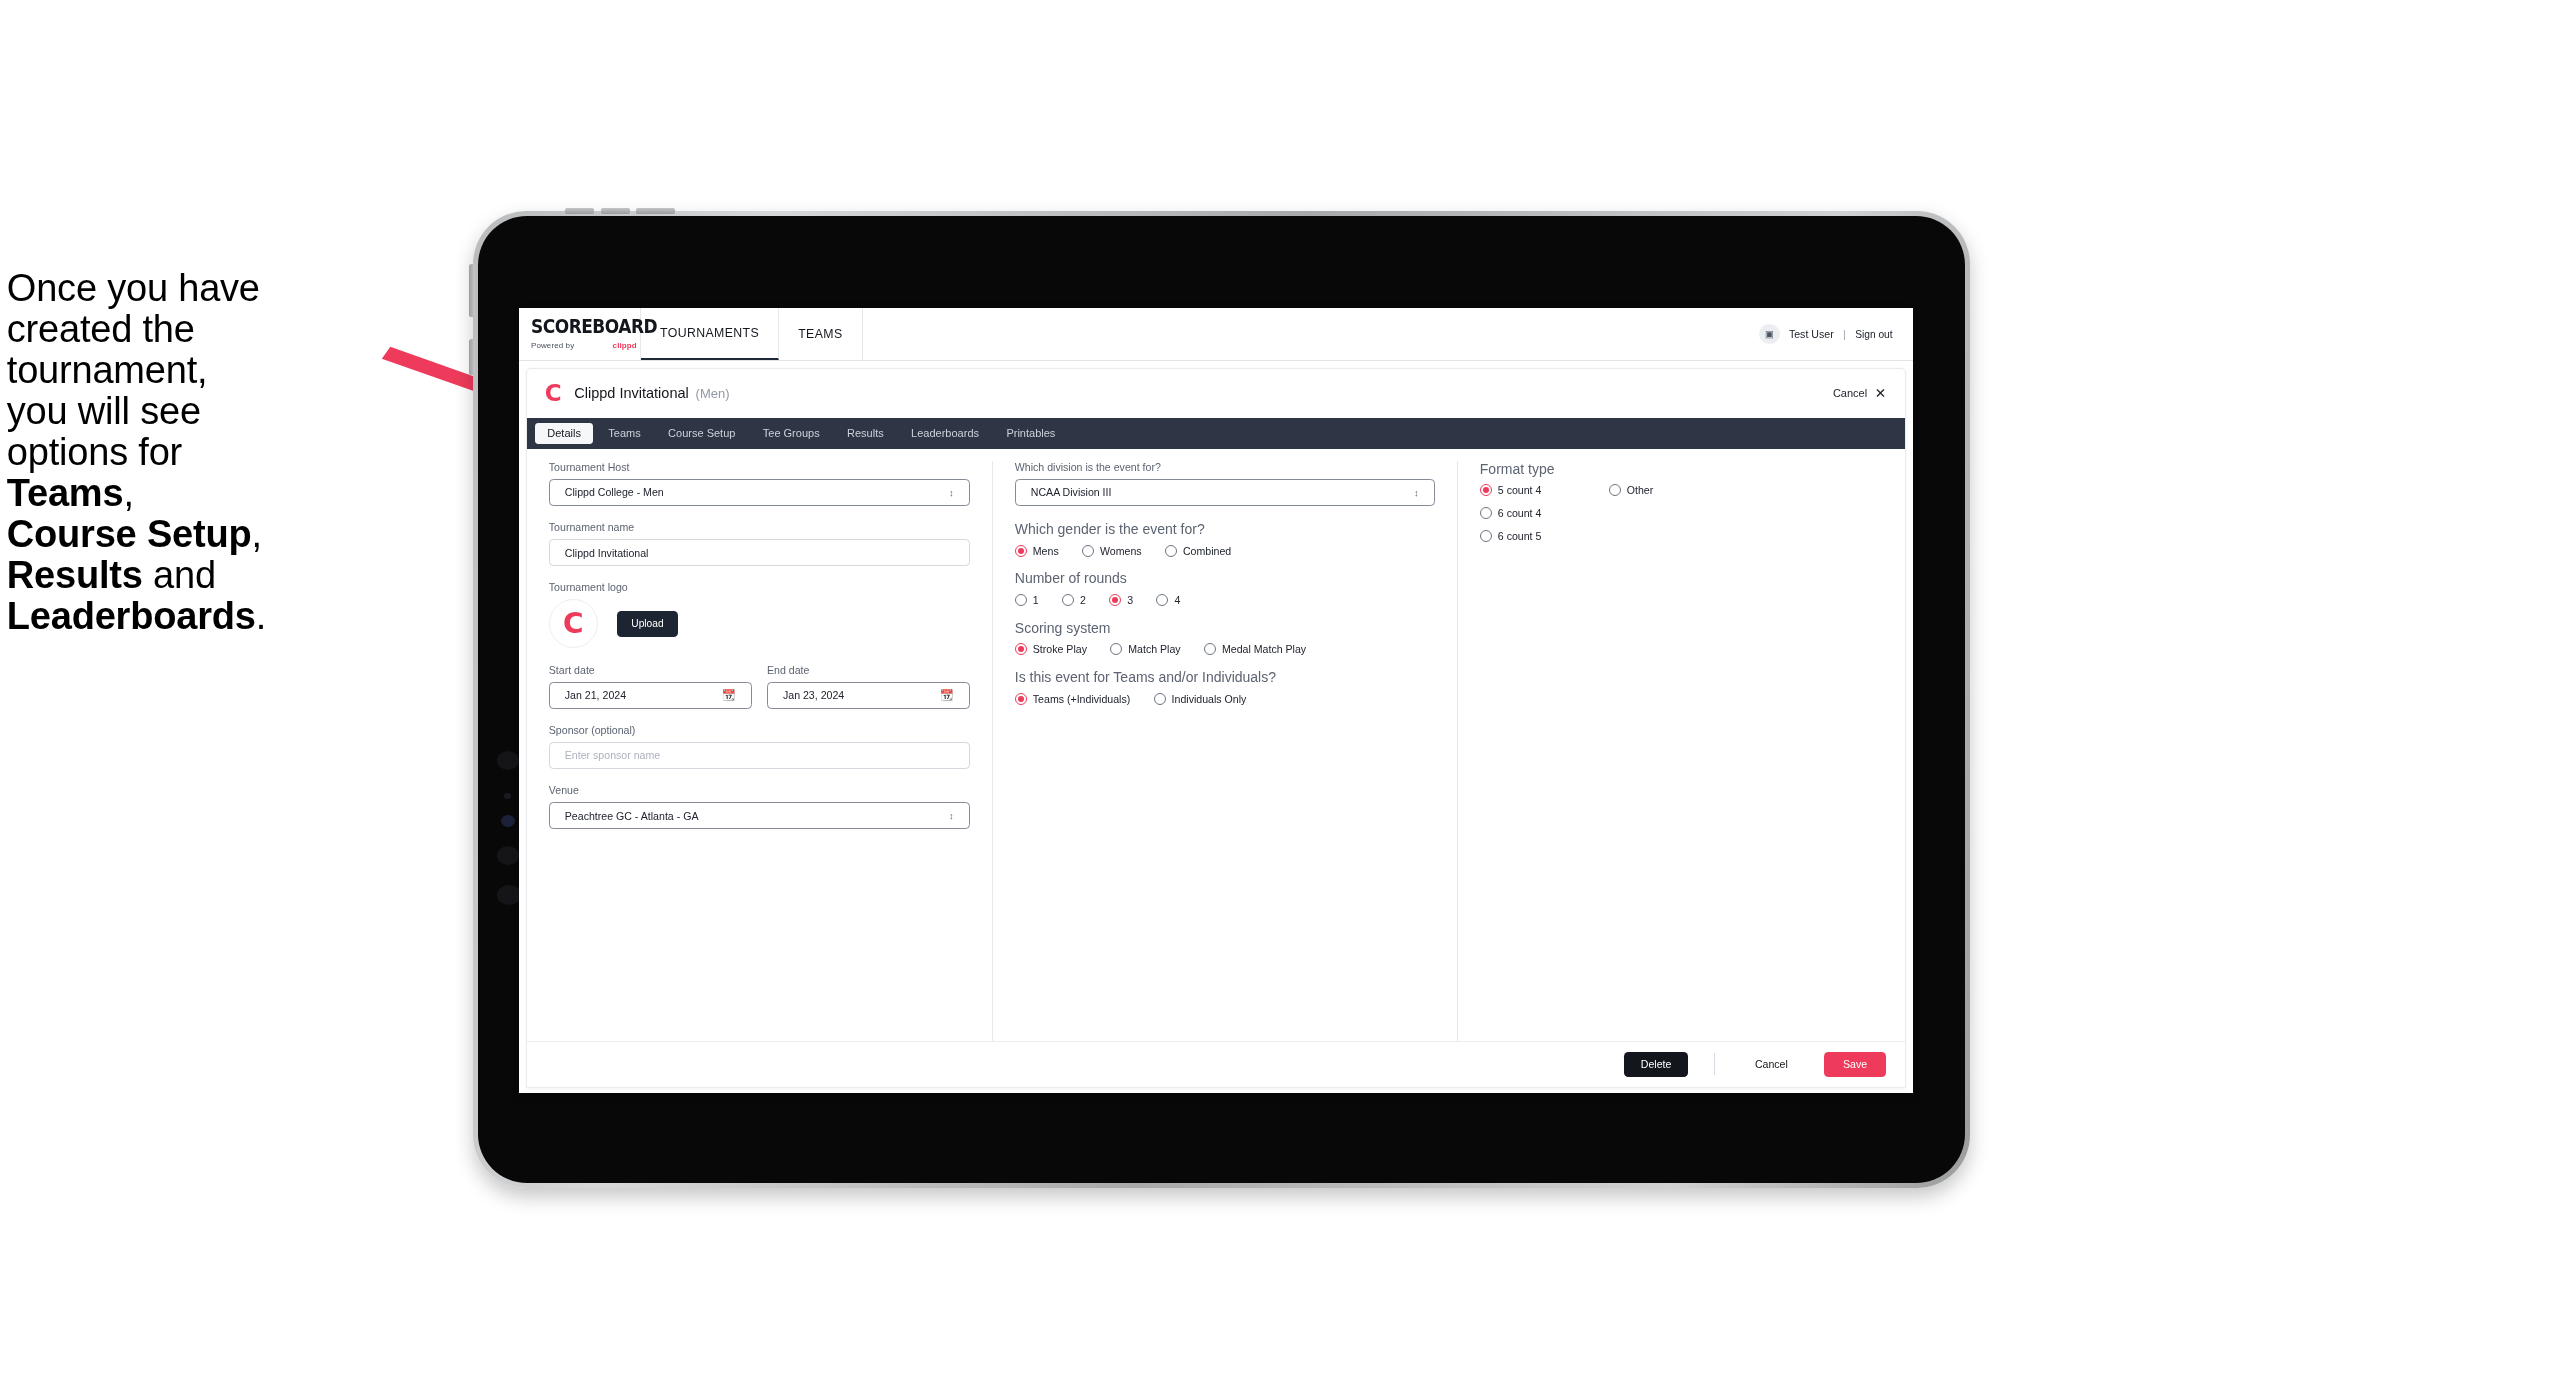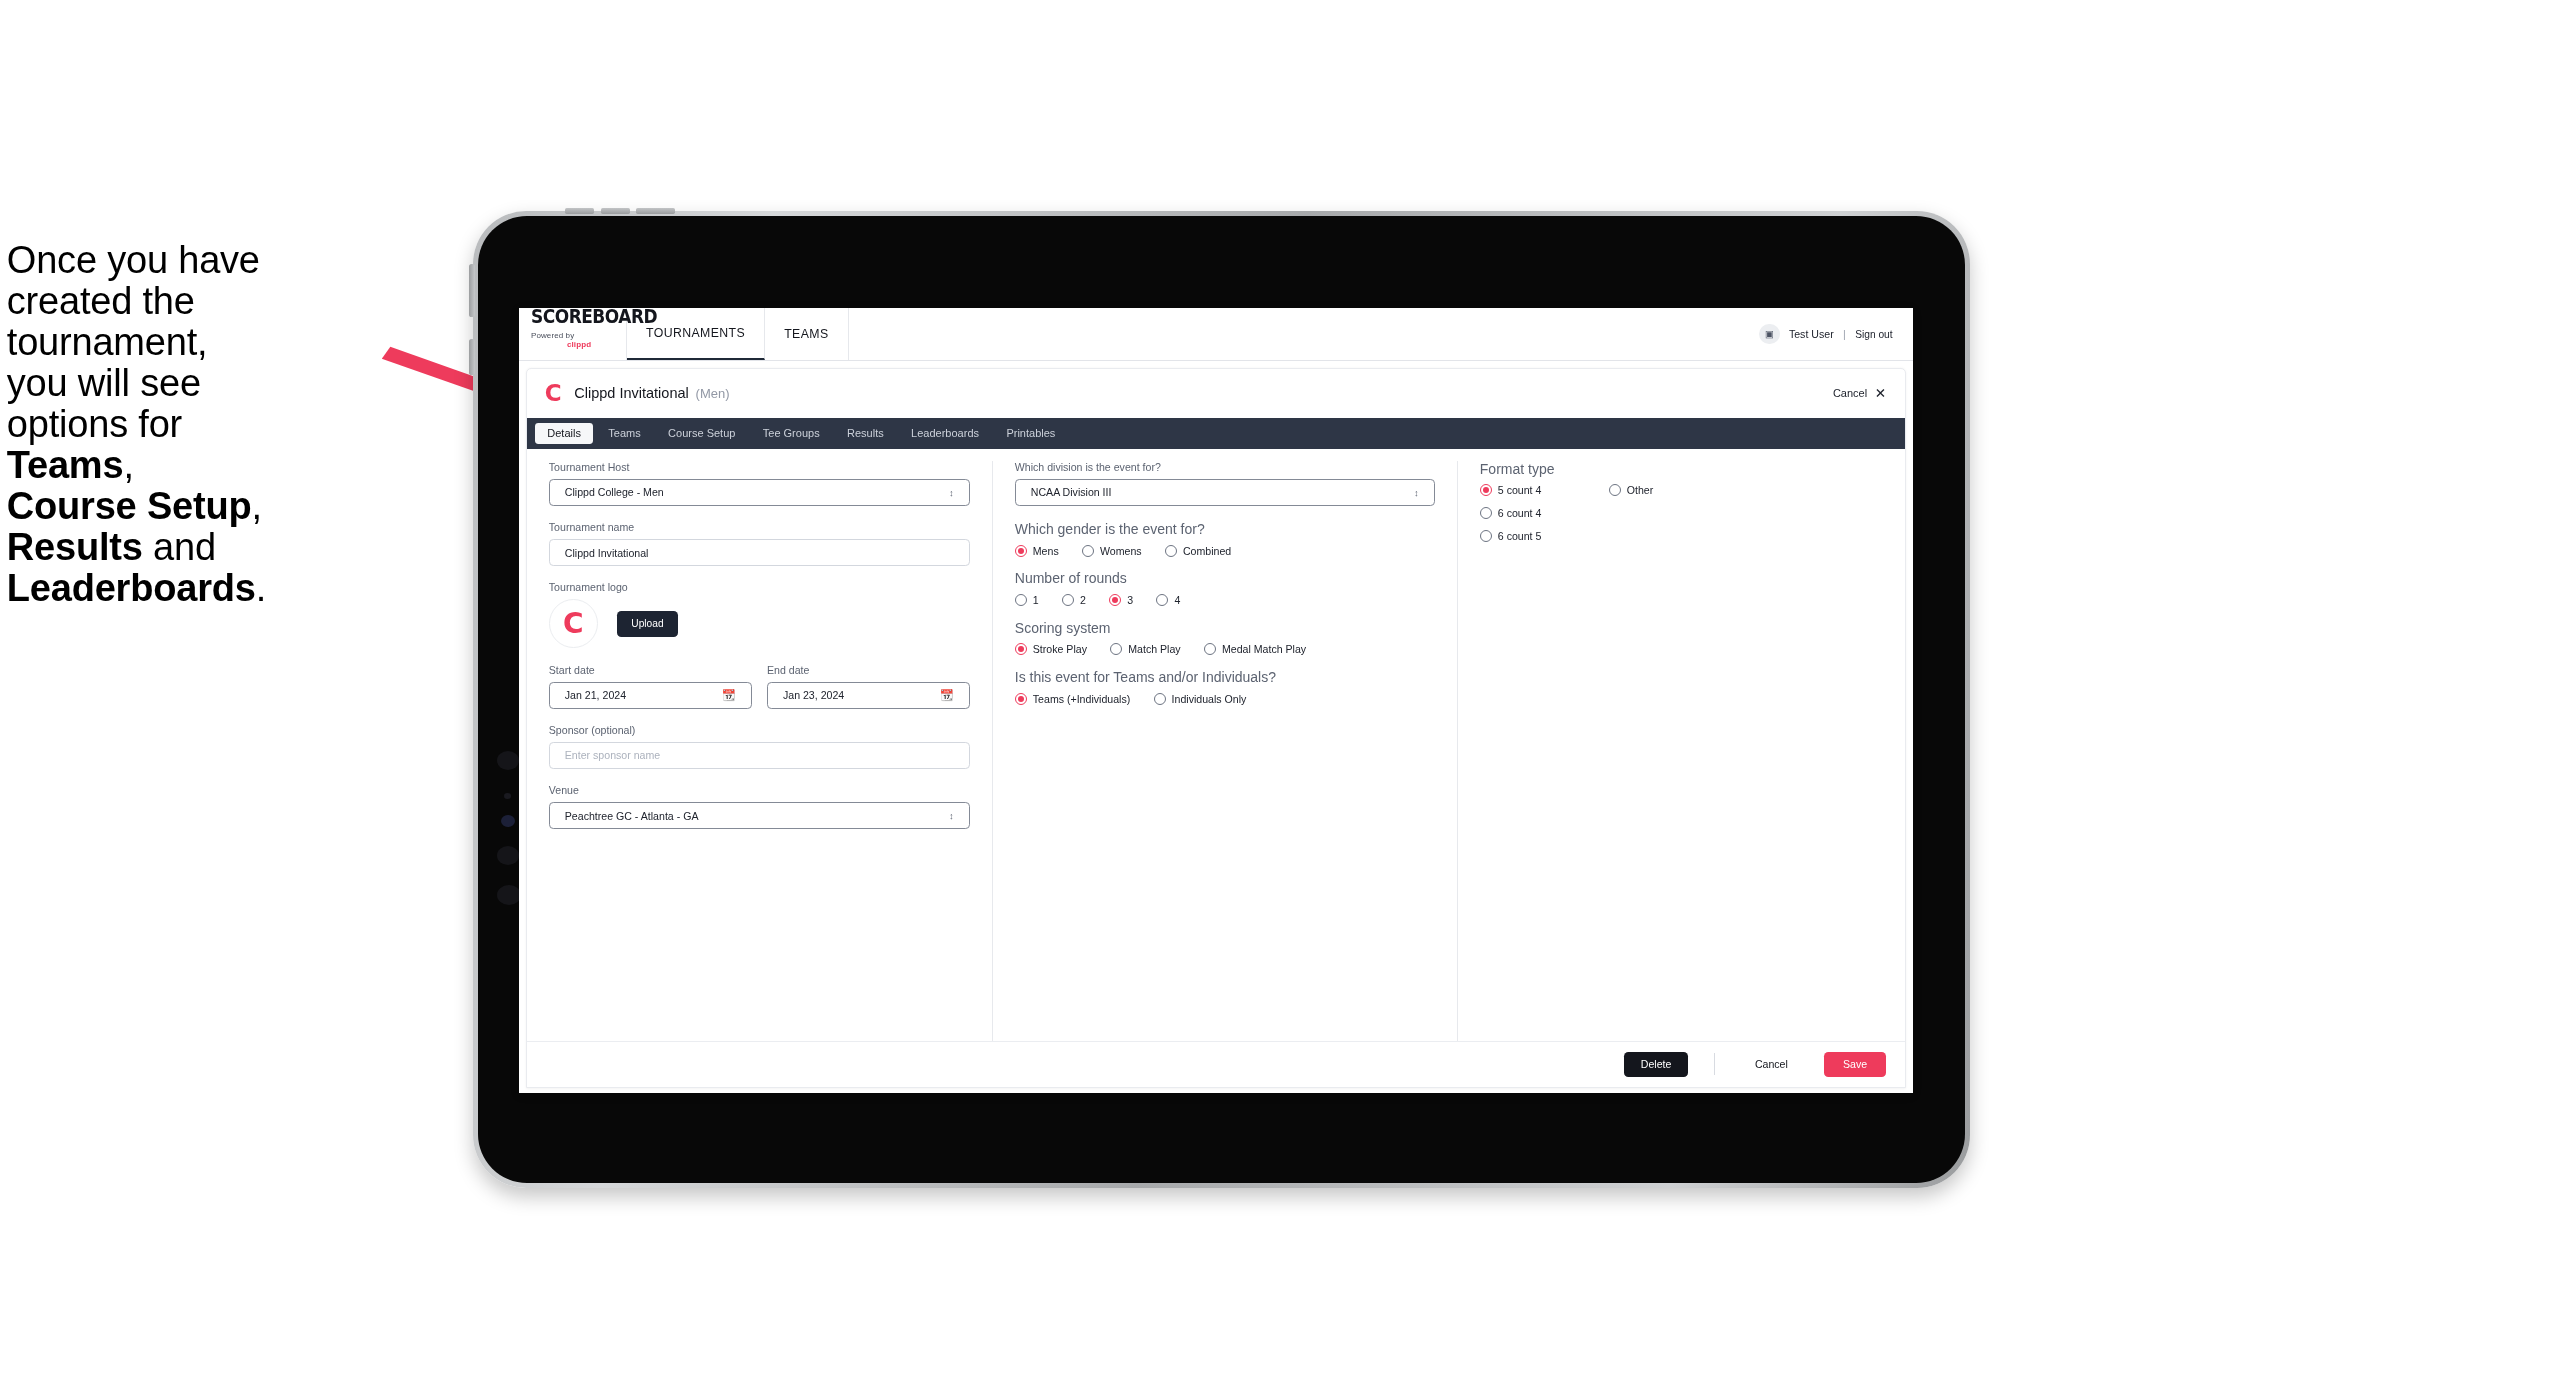--- a/index.html
+++ b/index.html
@@ -8,21 +8,21 @@
     background: #ffffff;
     font-family: "Liberation Sans", sans-serif;
     position: relative;
     overflow: hidden;
   }
 
   
   .annotation {
     position: absolute;
     left: 6.8px;
-    top: 240px;
+    top: 268px;
     width: 426px;
     font-size: 38px;
     line-height: 1.08;
     color: #000;
     letter-spacing: -0.2px;
   }
   .annotation .b { font-weight: bold; }
 
   
   .arrow-svg {
@@ -106,24 +106,24 @@
   
   .topbar {
     height: 53px;
     background: #fff;
     display: flex;
     align-items: stretch;
     border-bottom: 1.7px solid #e2e4e9;
     position: relative;
   }
   .brand {
-    width: 108px;
+    width: 122px;
     display: flex;
     flex-direction: column;
-    justify-content: flex-start;
+    justify-content: center;
     padding-left: 12px;
     border-right: 0.9px solid #e6e8ec;
   }
   .brand-title {
     font-family: "DejaVu Sans", sans-serif;
     font-weight: bold;
     font-size: 17px;
     letter-spacing: -0.5px;
     color: #14161d;
     line-height: 1;

